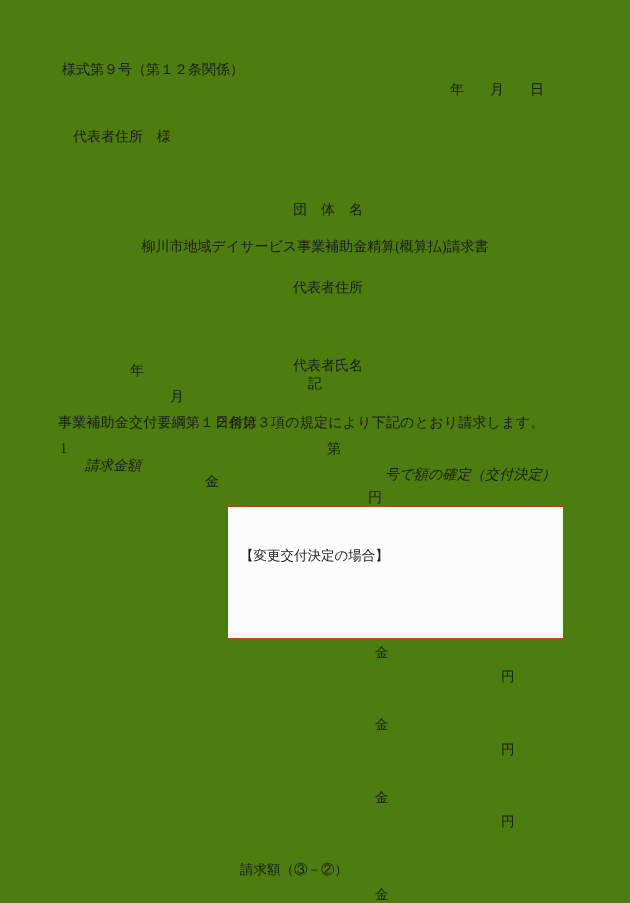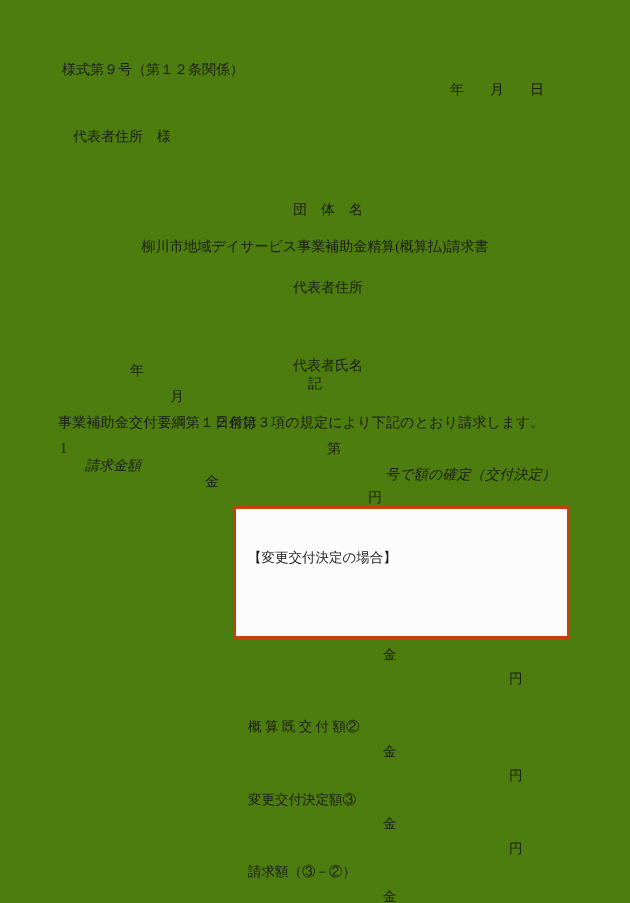--- a/index.html
+++ b/index.html
@@ -41,23 +41,23 @@
 
   .section-marker { left: 0; top: 375px; width: 630px; text-align: center; }
 
   .claim-line { left: 60px; top: 425px; width: 460px; height: 20px; }
   .claim-line .c-num   { position: absolute; left: 0; }
   .claim-line .c-label { position: absolute; left: 25px; font-style: italic; }
   .claim-line .c-kin   { position: absolute; left: 145px; }
   .claim-line .c-yen   { position: absolute; left: 308px; }
 
   .change-box {
-    left: 233px; top: 506px;
+    left: 227px; top: 506px;
     width: 337px; height: 133px;
-    border: 3px solid #c2410c;
+    border: 1px solid #c2410c;
     box-sizing: border-box;
     padding: 4px 0 0 12px;
     font-size: 13.5px;
     background: #fcfcfc;
   }
   .box-heading { line-height: 25px; white-space: pre; }
   .box-row { position: relative; height: 24.5px; line-height: 24.5px; }
   .box-row .r-label { position: absolute; left: 0; white-space: pre; }
   .box-row .r-kin   { position: absolute; left: 135px; }
   .box-row .r-yen   { position: absolute; left: 261px; }
@@ -107,27 +107,25 @@
 
   <div class="abs change-box">
     <div class="box-heading">【変更交付決定の場合】</div>
 
     <div class="box-row">
       <span class="r-kin">金</span>
       <span class="r-yen">円</span>
     </div>
 
     <div class="box-row">
-      <span class="r-label">概 算 既 交 付 額②</span>
       <span class="r-kin">金</span>
       <span class="r-yen">円</span>
     </div>
 
     <div class="box-row">
-      <span class="r-label">変更交付決定額③</span>
       <span class="r-kin">金</span>
       <span class="r-yen">円</span>
     </div>
 
     <div class="box-row">
       <span class="r-label">請求額（③－②）</span>
       <span class="r-kin">金</span>
       
     </div>
   </div>

